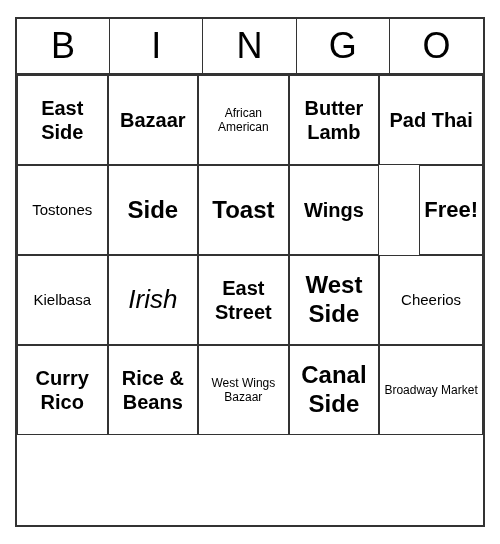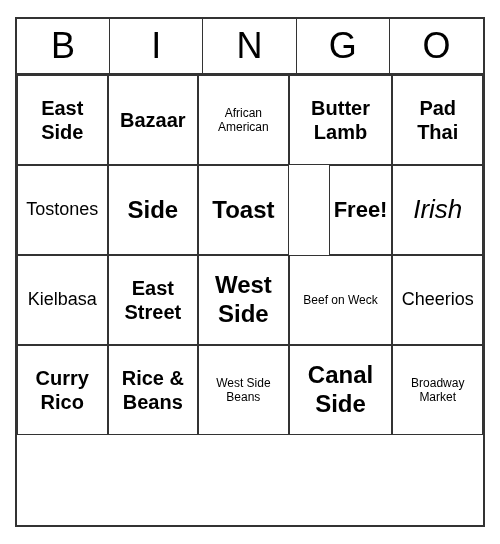--- a/index.html
+++ b/index.html
@@ -48,21 +48,21 @@
     }
 
     .bingo-cell {
       border: 1px solid #333;
       display: flex;
       align-items: center;
       justify-content: center;
       text-align: center;
       min-height: 90px;
       padding: 4px;
-      font-size: 18px;
+      font-size: 15px;
       line-height: 1.2;
     }
 
     .bingo-cell.large-text {
       font-size: 20px;
       font-weight: bold;
     }
 
     .bingo-cell.xl-text {
       font-size: 24px;
@@ -97,26 +97,26 @@
     </div>
   <div class="bingo-grid">
   <div class="bingo-cell large-text">East Side</div>
       <div class="bingo-cell large-text">Bazaar</div>
       <div class="bingo-cell small-text">African American</div>
       <div class="bingo-cell large-text">Butter Lamb</div>
       <div class="bingo-cell large-text">Pad Thai</div>
       <div class="bingo-cell ">Tostones</div>
       <div class="bingo-cell xl-text">Side</div>
       <div class="bingo-cell xl-text">Toast</div>
+      <div class="bingo-cell large-text">Wings</div>
       <div class="bingo-cell free">Free!</div>
+      <div class="bingo-cell ">Kielbasa</div>
       <div class="bingo-cell italic-lg">Irish</div>
-      <div class="bingo-cell ">Kielbasa</div>
       <div class="bingo-cell large-text">East Street</div>
       <div class="bingo-cell xl-text">West Side</div>
-      <div class="bingo-cell small-text">Beef on Weck</div>
       <div class="bingo-cell ">Cheerios</div>
       <div class="bingo-cell large-text">Curry Rico</div>
       <div class="bingo-cell large-text">Rice &amp; Beans</div>
-      <div class="bingo-cell small-text">West Side Beans</div>
+      <div class="bingo-cell small-text">West Wings Bazaar</div>
       <div class="bingo-cell xl-text">Canal Side</div>
       <div class="bingo-cell small-text">Broadway Market</div>
     </div>
 </div>
 
 </body></html>

